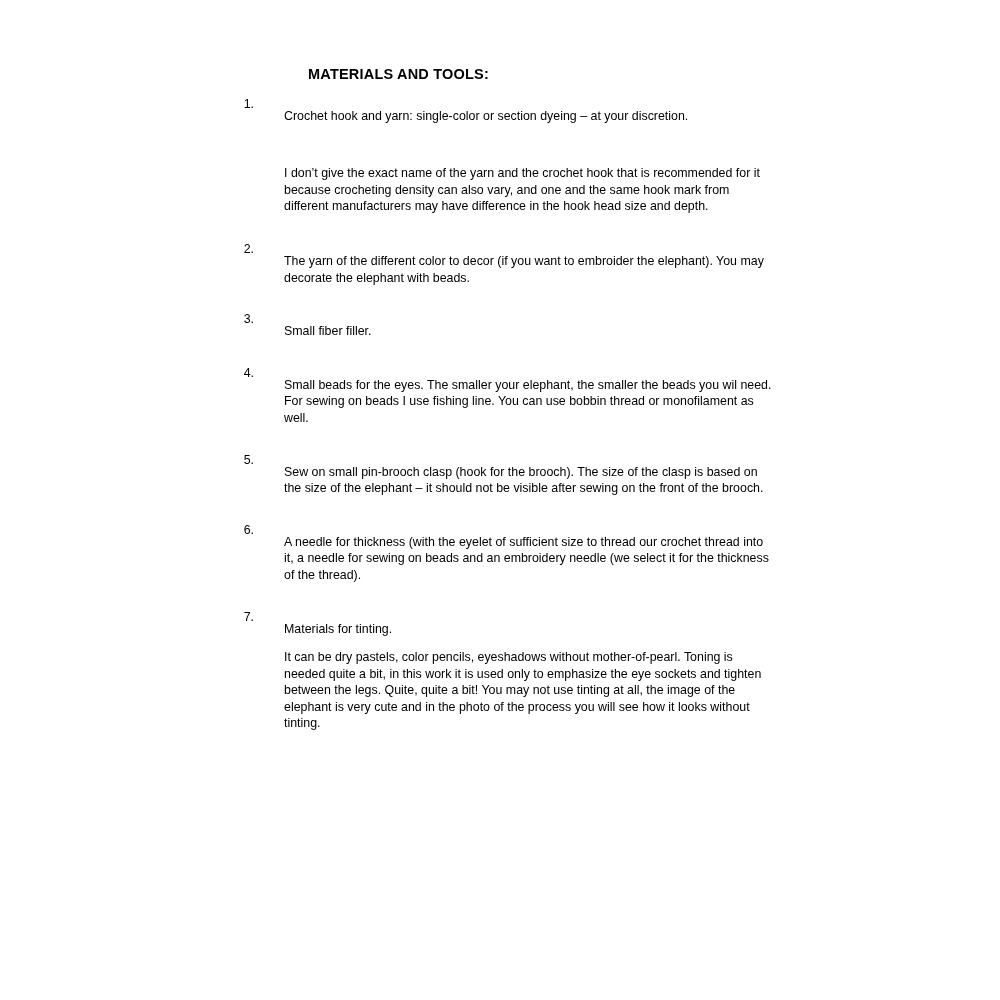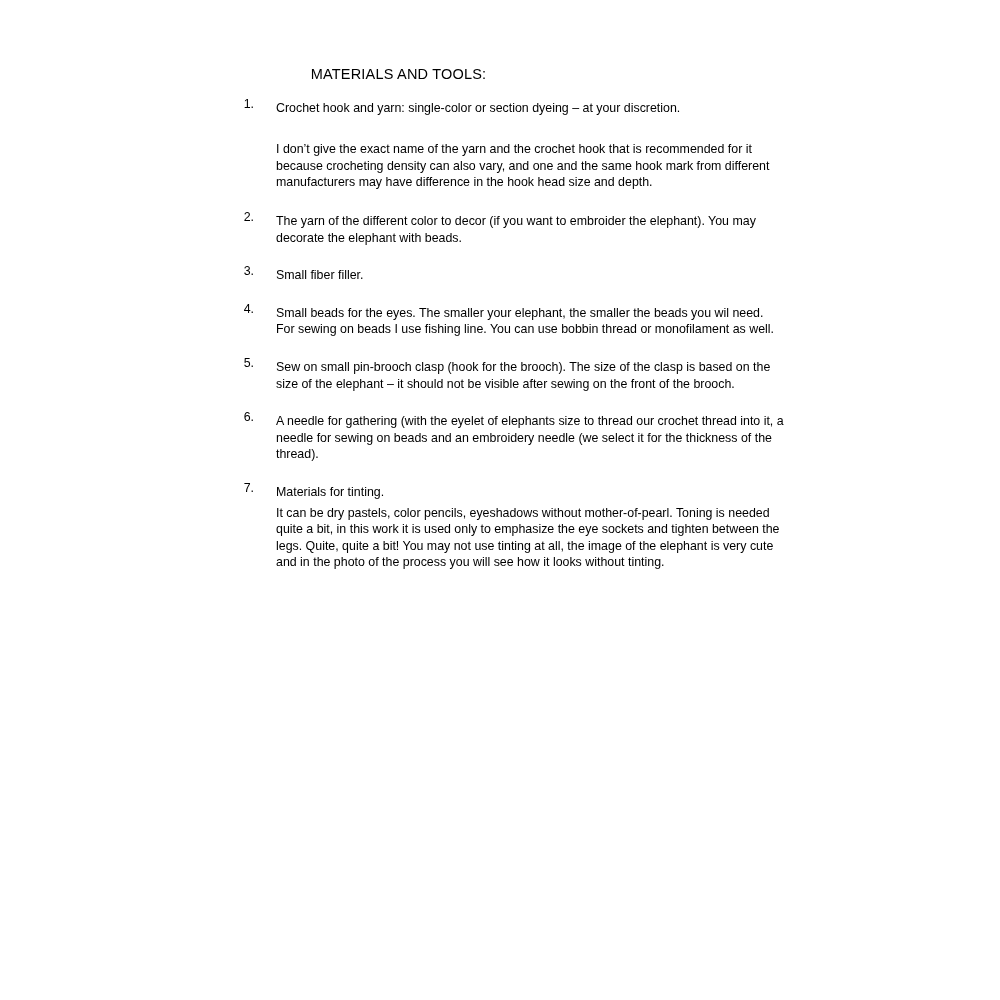--- a/index.html
+++ b/index.html
@@ -20,21 +20,21 @@
     height: 1000px;
     box-sizing: border-box;
   }
   .doc-title {
     position: absolute;
     top: 66px;
     left: 0;
     width: 797px;
     text-align: center;
     font-size: 14.5px;
-    font-weight: normal;
+    font-weight: bold;
     letter-spacing: 0.2px;
   }
   .list {
     position: absolute;
     top: 96px;
     left: 228px;
     width: 560px;
   }
   .item {
     display: flex;
@@ -49,21 +49,21 @@
     text-align: right;
     padding-right: 0;
   }
   .item-body {
     flex: 1 1 auto;
     padding-left: 18px;
     font-size: 12.4px;
     line-height: 16.6px;
   }
   .para {
-    margin: 4px;
+    margin: 12px;
   }
   .para + .para {
     margin-top: 0;
   }
   .spacer {
     height: 16.6px;
   }
   .item-1 { margin-bottom: 14px; }
   .item-2 { margin-bottom: 13px; }
   .item-3 { margin-bottom: 13px; }
@@ -114,21 +114,21 @@
     <div class="item item-5">
       <div class="item-num">5.</div>
       <div class="item-body">
         <p class="para">Sew on small pin-brooch clasp (hook for the brooch). The size of the clasp is based on the size of the elephant – it should not be visible after sewing on the front of the brooch.</p>
       </div>
     </div>
 
     <div class="item item-6">
       <div class="item-num">6.</div>
       <div class="item-body">
-        <p class="para">A needle for gathering (with the eyelet of elephants size to thread our crochet thread into it, a needle for sewing on beads and an embroidery needle (we select it for the thickness of the thread).</p>
+        <p class="para">A needle for thickness (with the eyelet of sufficient size to thread our crochet thread into it, a needle for sewing on beads and an embroidery needle (we select it for the thickness of the thread).</p>
       </div>
     </div>
 
     <div class="item item-7">
       <div class="item-num">7.</div>
       <div class="item-body">
         <p class="para">Materials for tinting.</p>
         <p class="para">It can be dry pastels, color pencils, eyeshadows without mother-of-pearl. Toning is needed quite a bit, in this work it is used only to emphasize the eye sockets and tighten between the legs. Quite, quite a bit! You may not use tinting at all, the image of the elephant is very cute and in the photo of the process you will see how it looks without tinting.</p>
       </div>
     </div>

